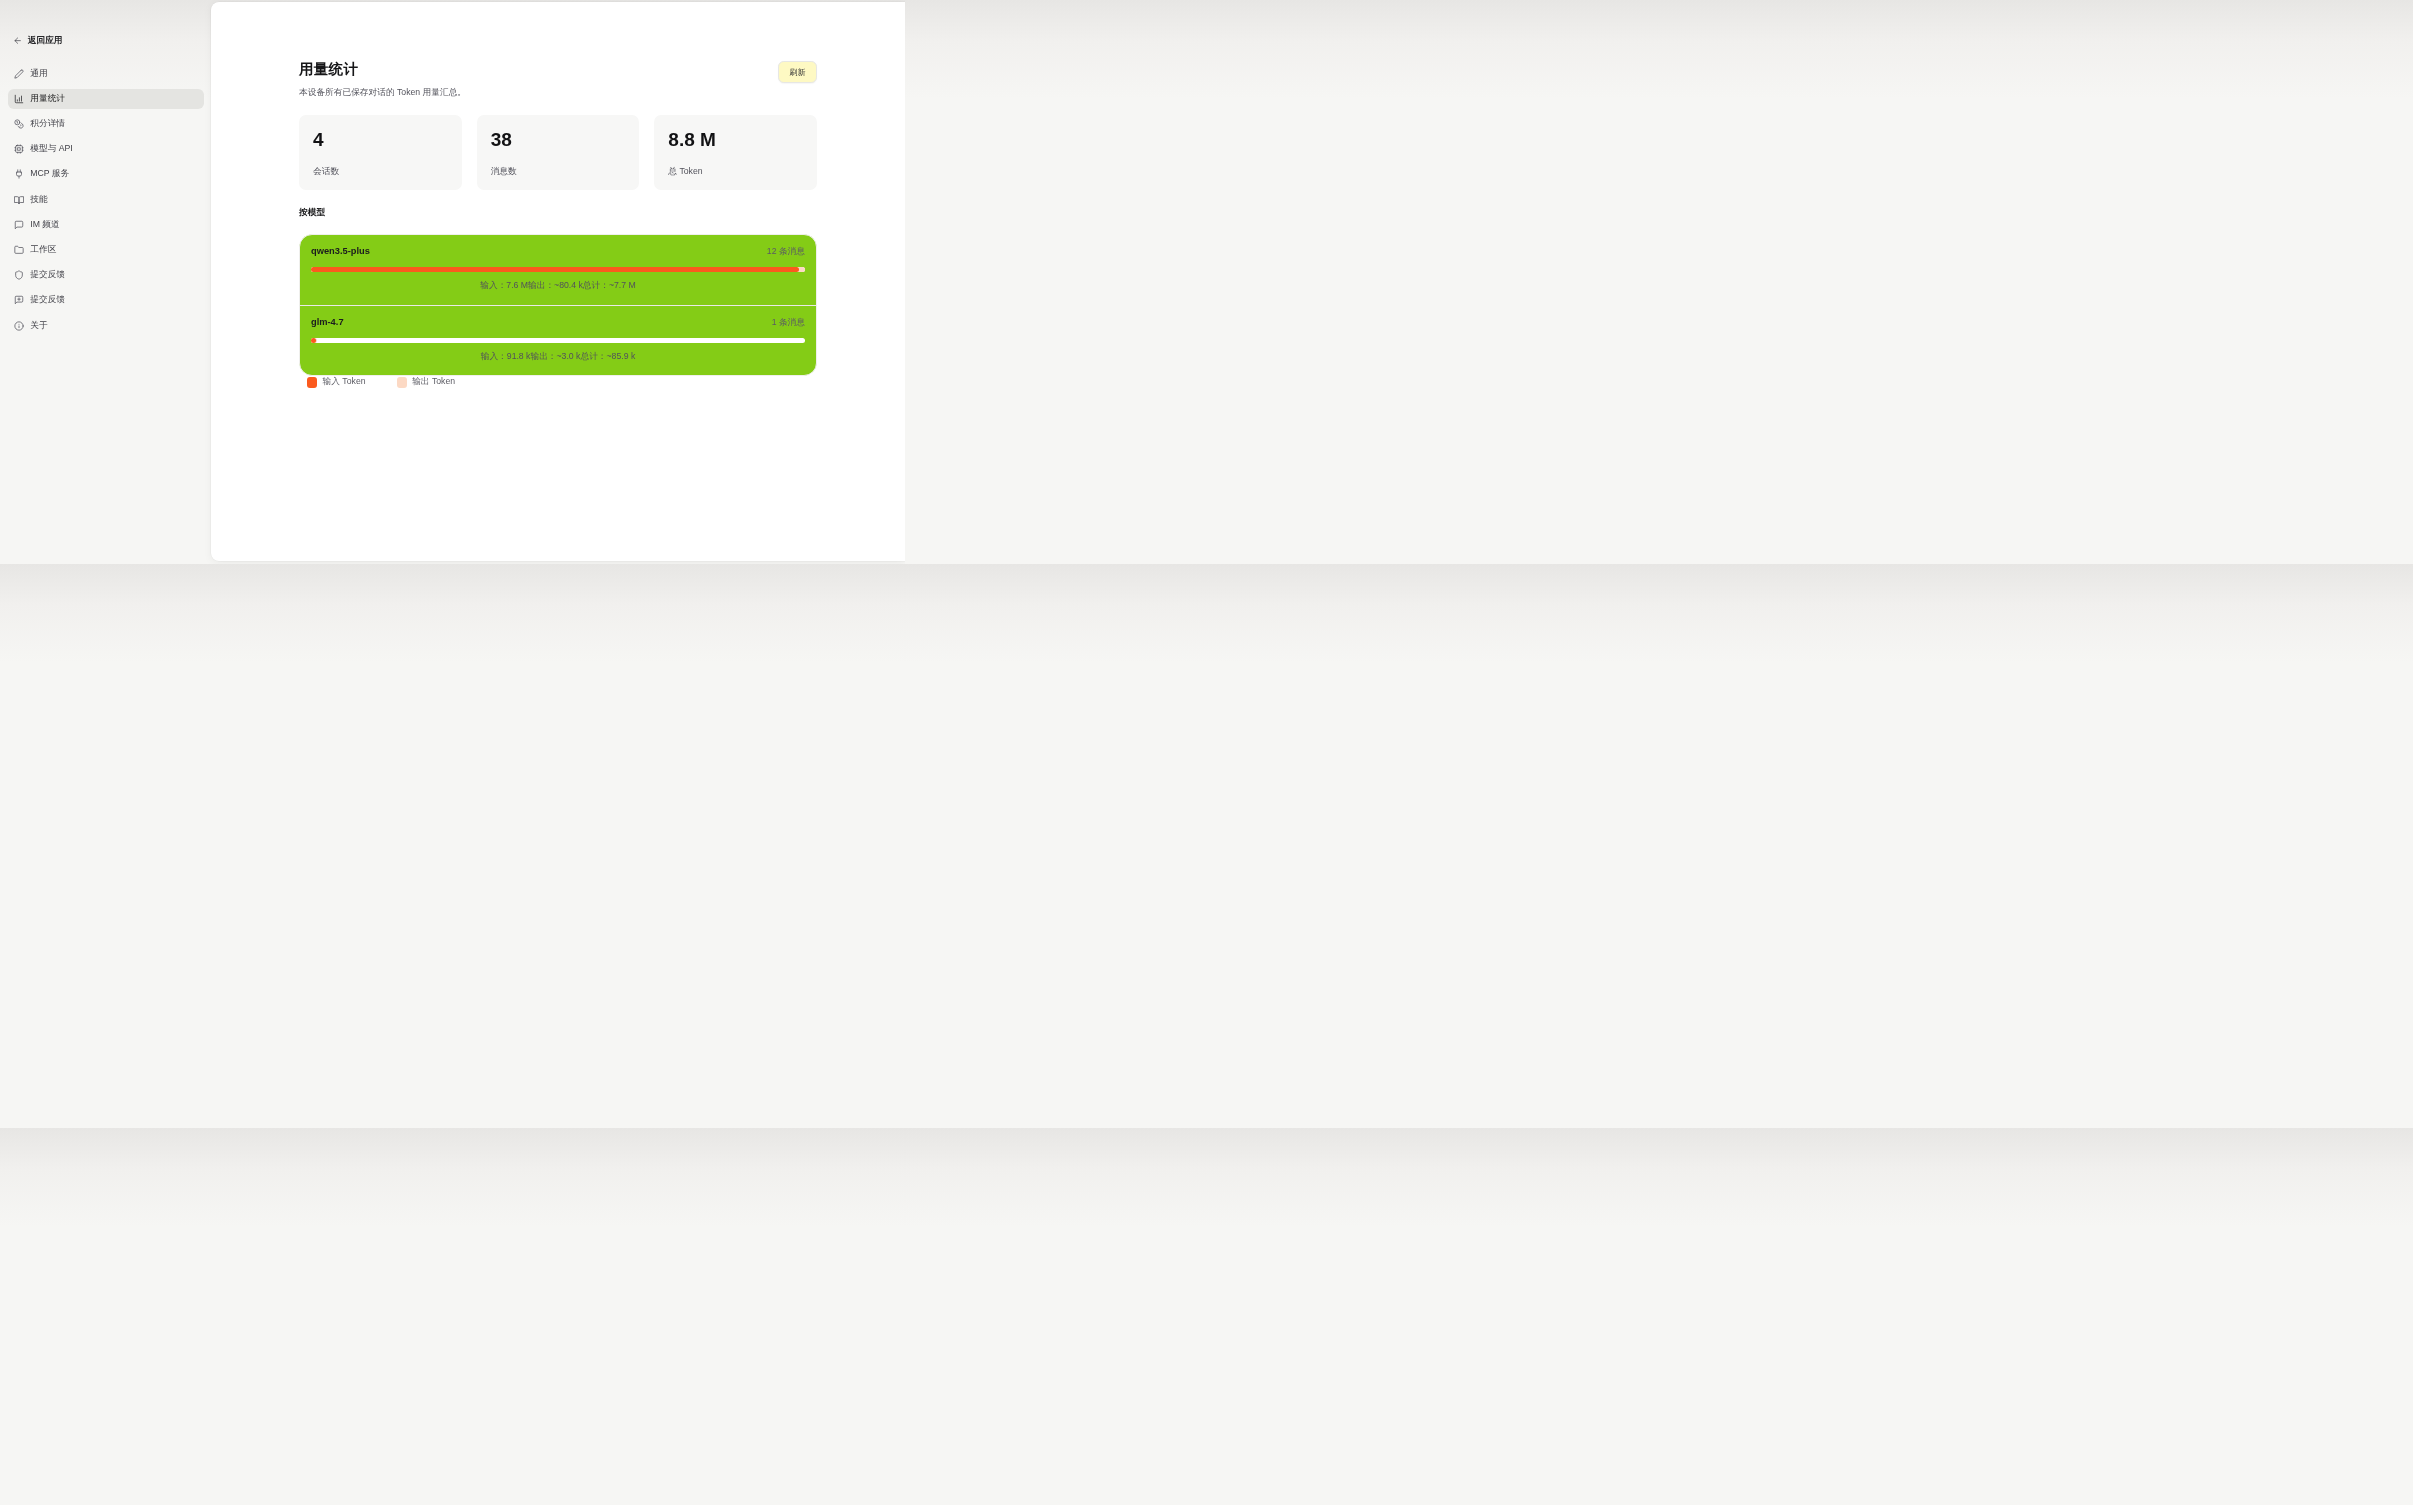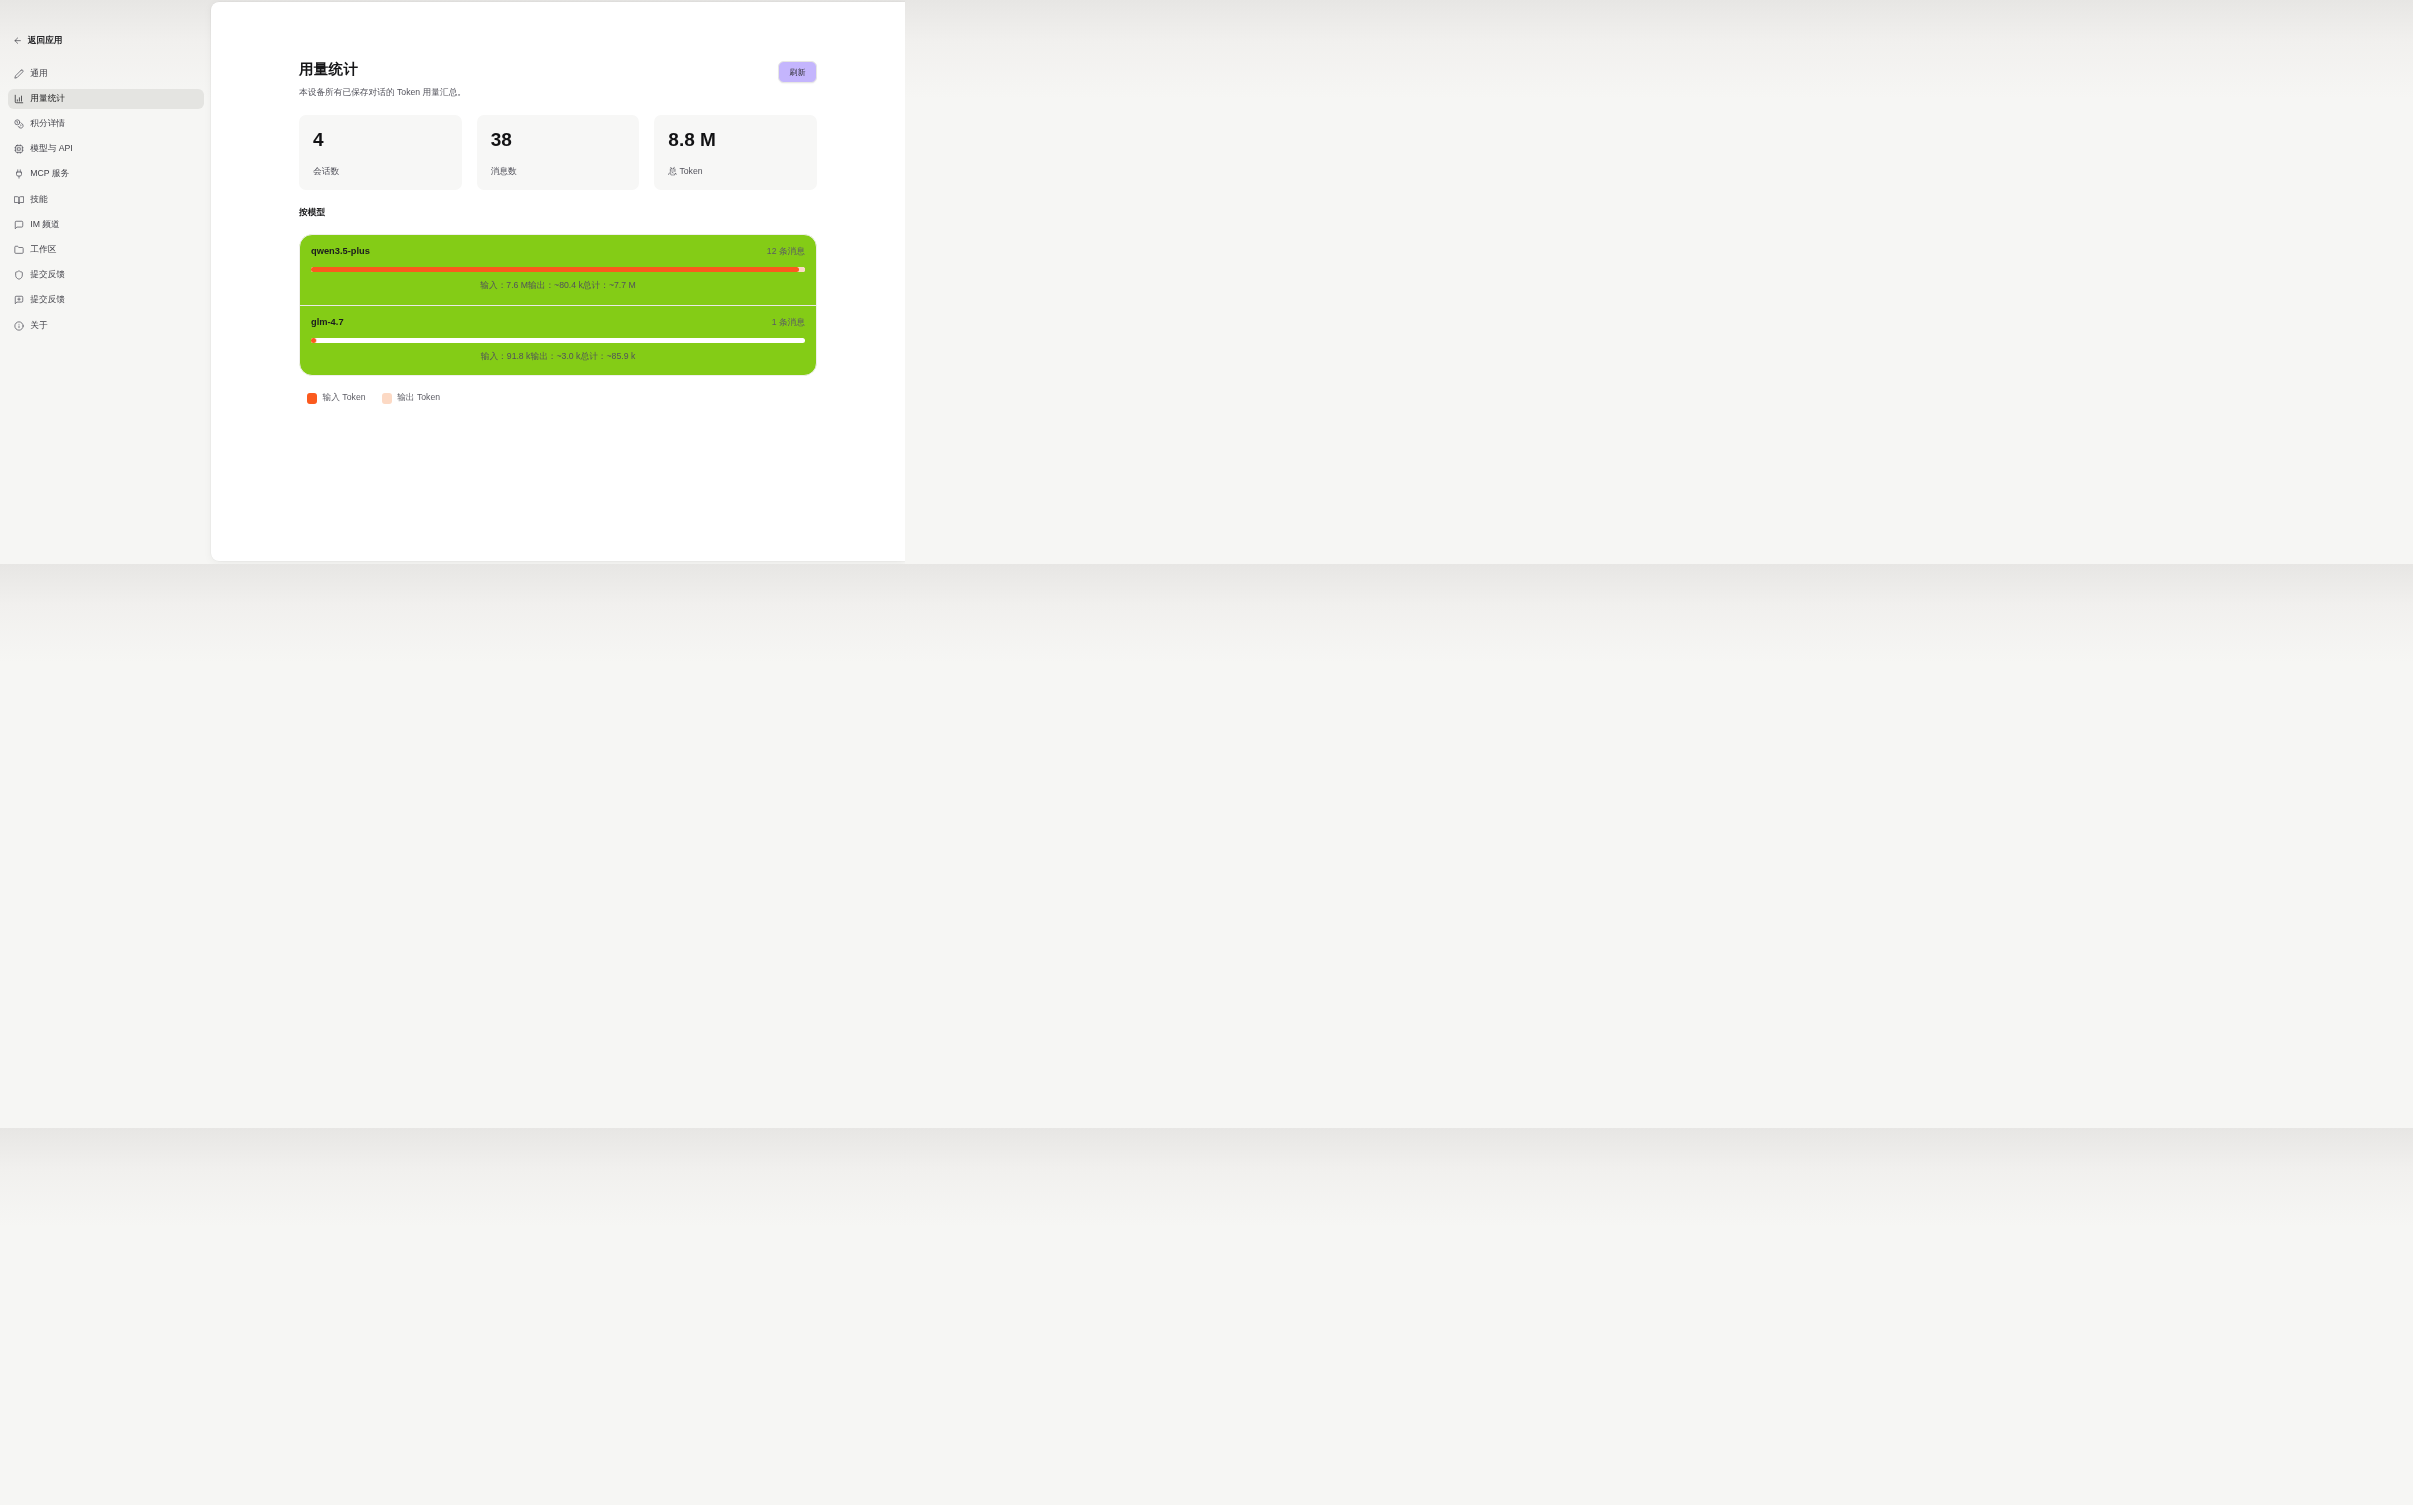--- a/index.html
+++ b/index.html
@@ -44,21 +44,21 @@
     overflow: hidden;
   }
   .content { width: 518px; margin: 0 auto; padding-top: 58px; }
 
   .header-row { display: flex; justify-content: space-between; align-items: flex-start; }
   .page-title { font-size: 14.5px; font-weight: 700; color: #161618; letter-spacing: 0.3px; }
   .page-subtitle { margin-top: 8px; font-size: 8.7px; color: #52525b; }
   .refresh-btn {
     margin-top: 1.2px;
     min-width: 39px; height: 21.5px; padding: 0 9.3px;
-    background: #c4b5fd; border: 0.6px solid #e7e7e4; border-radius: 5.8px;
+    background: #fef9c3; border: 0.6px solid #e7e7e4; border-radius: 5.8px;
     font-family: Liberation Sans, sans-serif; font-size: 8px; color: #27272a; cursor: pointer;
     box-shadow: 0 0.6px 1.2px rgba(0,0,0,0.04);
     margin-left: 27px;
   }
 
   
   .cards { margin-top: 15.7px; display: grid; grid-template-columns: repeat(3, 1fr); gap: 15px; }
   .stat-card {
     height: 75px; background: #f7f7f6; border-radius: 7px;
     padding: 14.5px 14px 12px 14px;
@@ -83,21 +83,21 @@
     margin-top: 7.5px; position: relative; height: 5.2px;
     background: #ffffff; border-radius: 579px;
   }
   .bar-seg { position: absolute; left: 0; top: 0; height: 100%; border-radius: 579px; min-width: 5.2px; }
   .seg-out { background: #fcd9c4; }
   .seg-in  { background: #fb5a1e; }
   .model-stats { margin-top: 8px; display: flex; justify-content: center; font-size: 8.7px; color: #52525b; }
   .model-stats span { white-space: nowrap; }
 
   
-  .legend { margin-top: 16px; display: flex; align-items: center; gap: 16px; padding-left: 8px; }
+  .legend { display: flex; align-items: center; gap: 31px; padding-left: 8px; }
   .legend-item { display: flex; align-items: center; gap: 5.2px; }
   .legend-swatch { width: 10.4px; height: 10.4px; border-radius: 2.9px; }
   .legend-label { font-size: 8.7px; color: #5b5b63; }
 </style>
 </head>
 <body>
 
 <div class="app">
 
   <aside class="sidebar">

